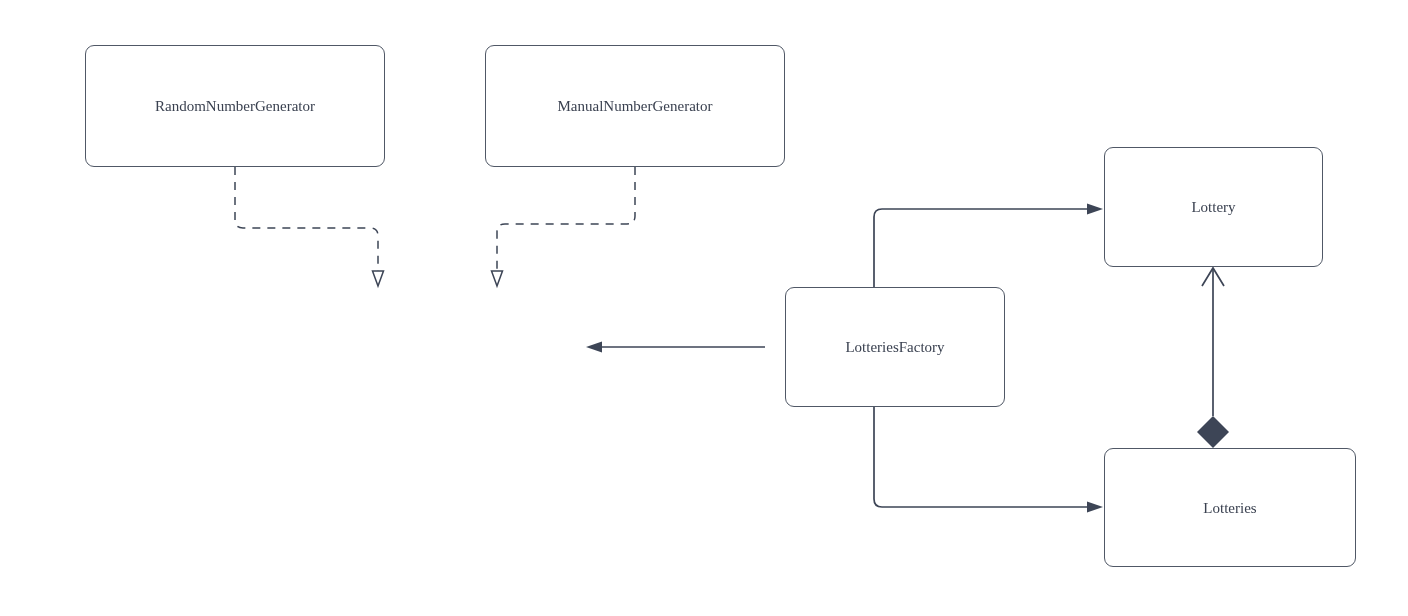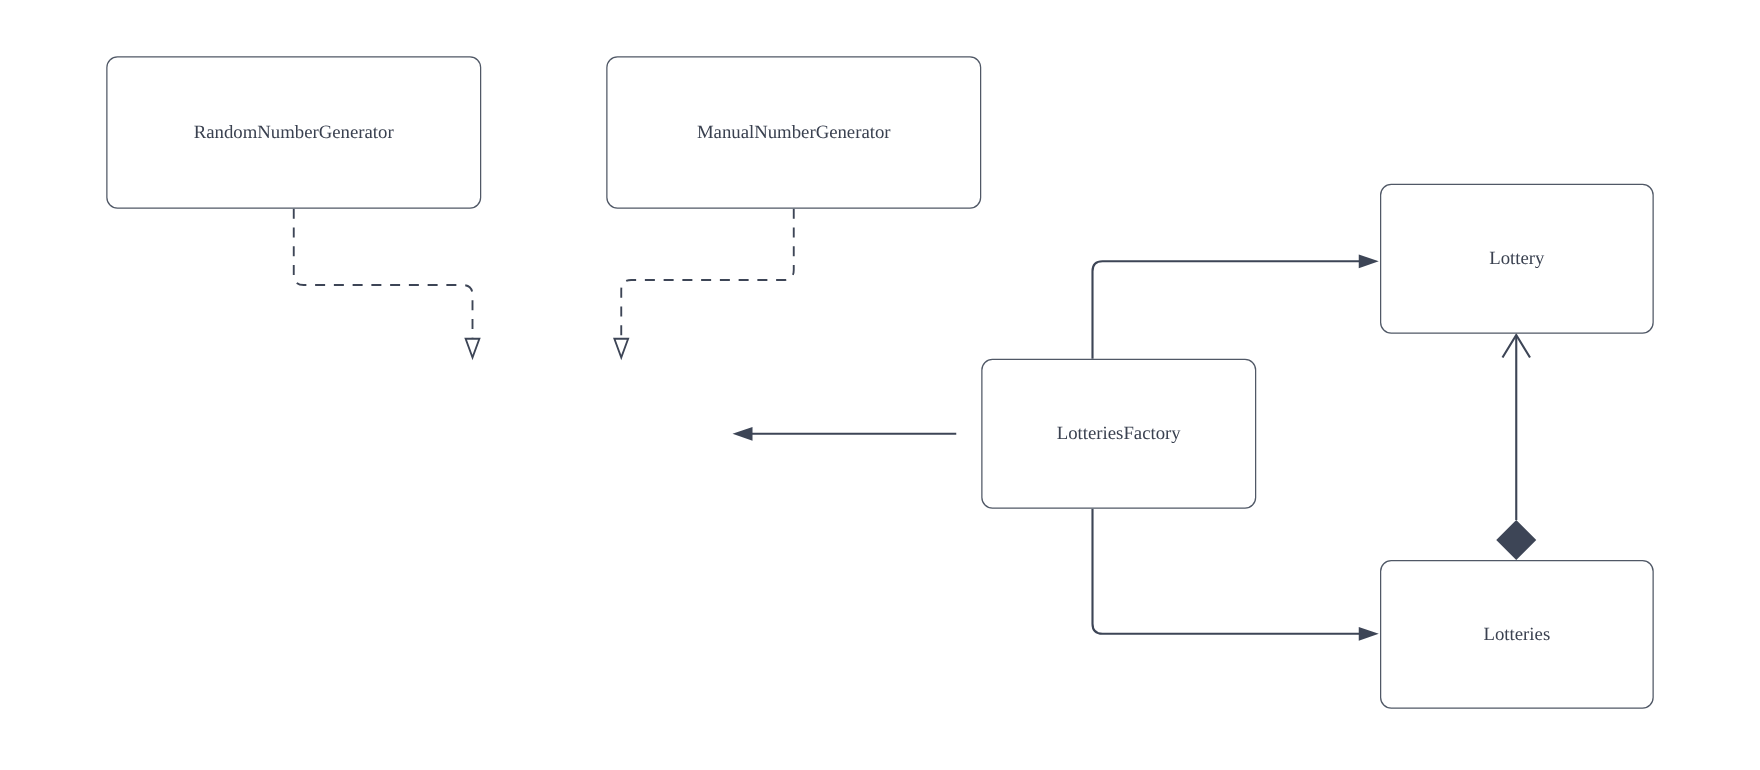--- a/index.html
+++ b/index.html
@@ -29,21 +29,21 @@
     color:var(--text);
     font-size:15px;
     line-height:1.2;
     text-align:center;
   }
   #node-random{left:85px;top:45px;width:300px;height:122px;}
   #node-manual{left:485px;top:45px;width:300px;height:122px;}
   #node-numbergen{left:285px;top:287px;width:300px;height:120px;}
   #node-factory{left:765px;top:287px;width:220px;height:120px;margin-left:20px;}
   #node-lottery{left:1104px;top:147px;width:219px;height:120px;align-items:center;}
-  #node-lotteries{left:1104px;top:448px;width:219px;height:119px;}
+  #node-lotteries{left:1104px;top:448px;width:252px;height:119px;}
 
   .edge-line{fill:none;stroke:var(--edge);stroke-width:1.7px;}
   .edge-dashed{fill:none;stroke:var(--edge);stroke-width:1.5px;stroke-dasharray:8 7;}
   .arrow-filled{fill:var(--edge);stroke:none;}
   .arrow-hollow{fill:#ffffff;stroke:var(--edge);stroke-width:1.5px;}
   .arrow-open{fill:none;stroke:var(--edge);stroke-width:1.7px;}
   .diamond-filled{fill:var(--edge);stroke:none;}
 </style>
 </head>
 <body>

